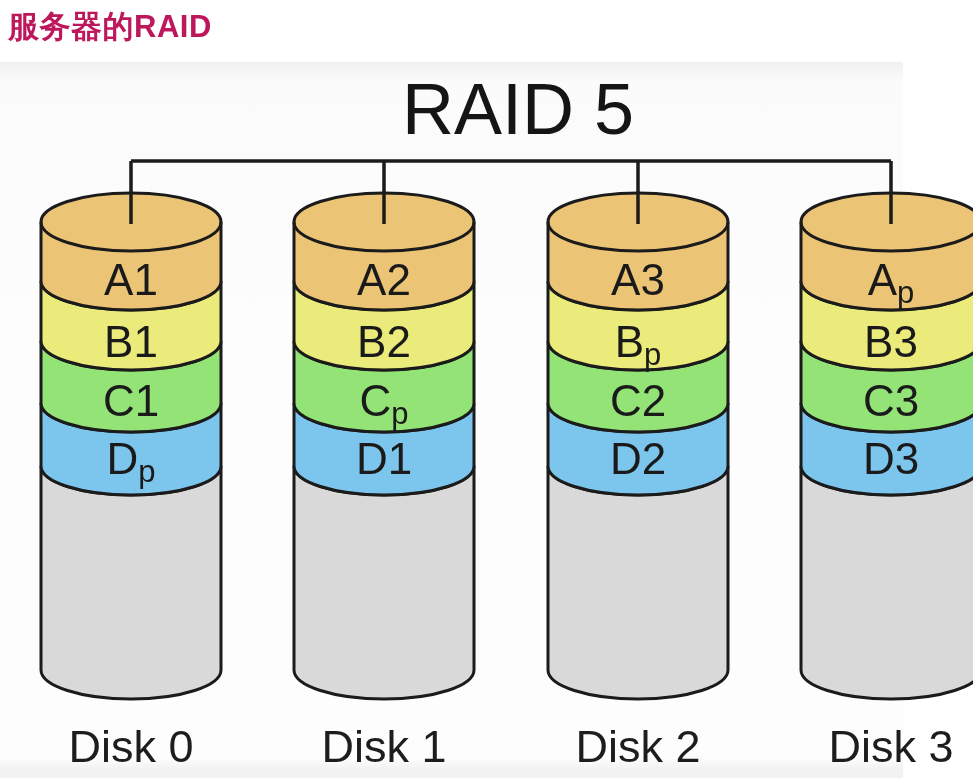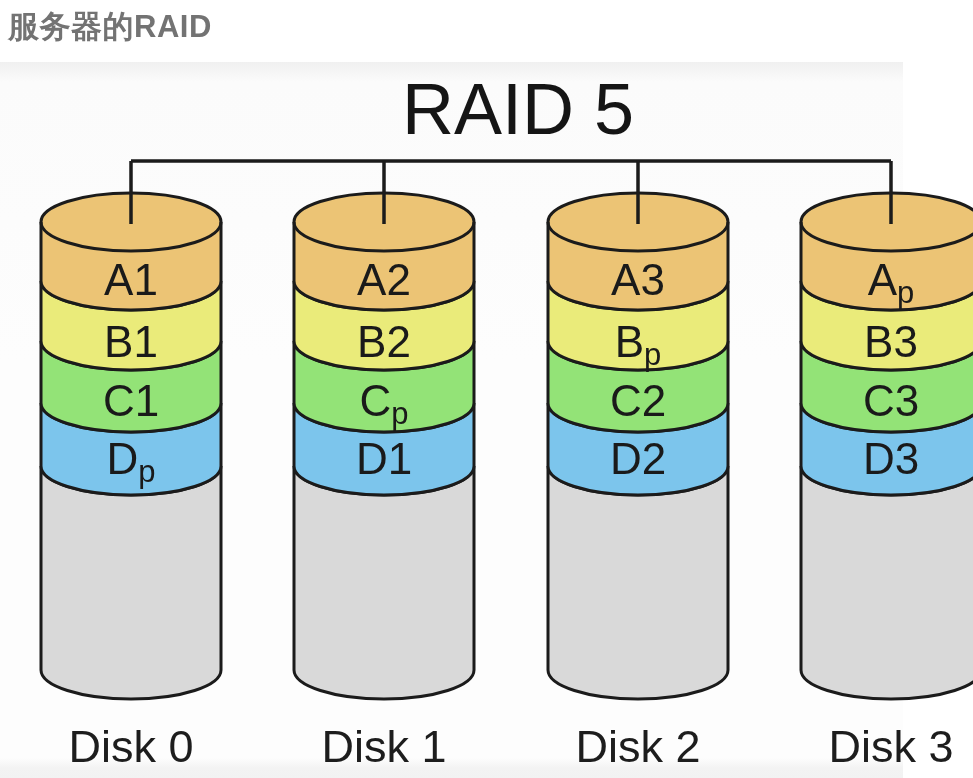--- a/index.html
+++ b/index.html
@@ -11,21 +11,21 @@
   }
   .page-header {
     height: 62px;
     background: #ffffff;
   }
   .page-header h1 {
     margin: 0;
     padding: 6px 0 0 8px;
     font-size: 31px;
     font-weight: bold;
-    color: #737373;
+    color: #be185d;
     letter-spacing: 0.5px;
   }
   .slide {
     position: absolute;
     top: 62px; left: 0;
     width: 903px; height: 716px;
     background: linear-gradient(180deg,
       #f0f0f0 0px, #fbfbfb 20px,
       #fdfdfd 300px, #fdfdfd 696px,
       #f3f3f3 706px, #f2f2f2 716px);

